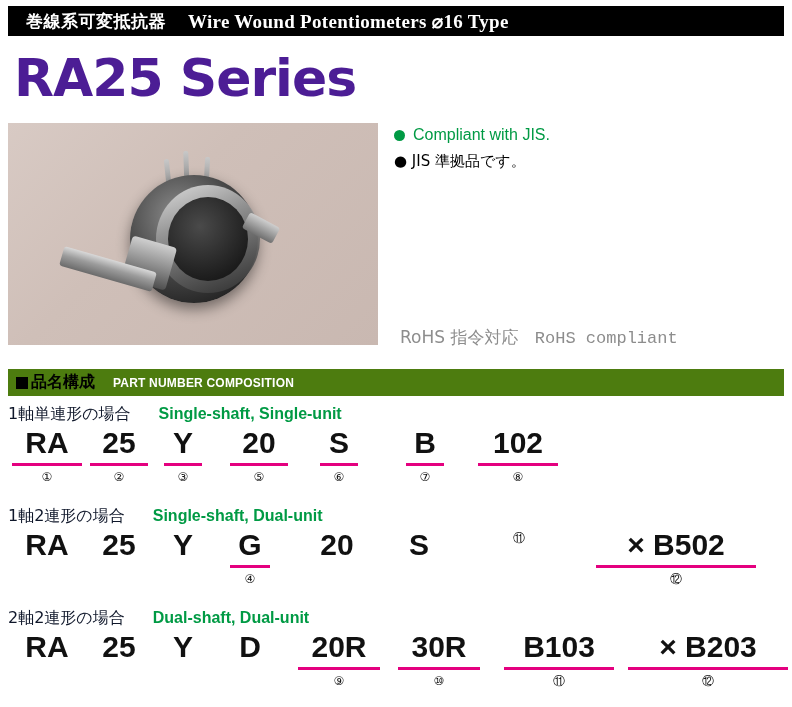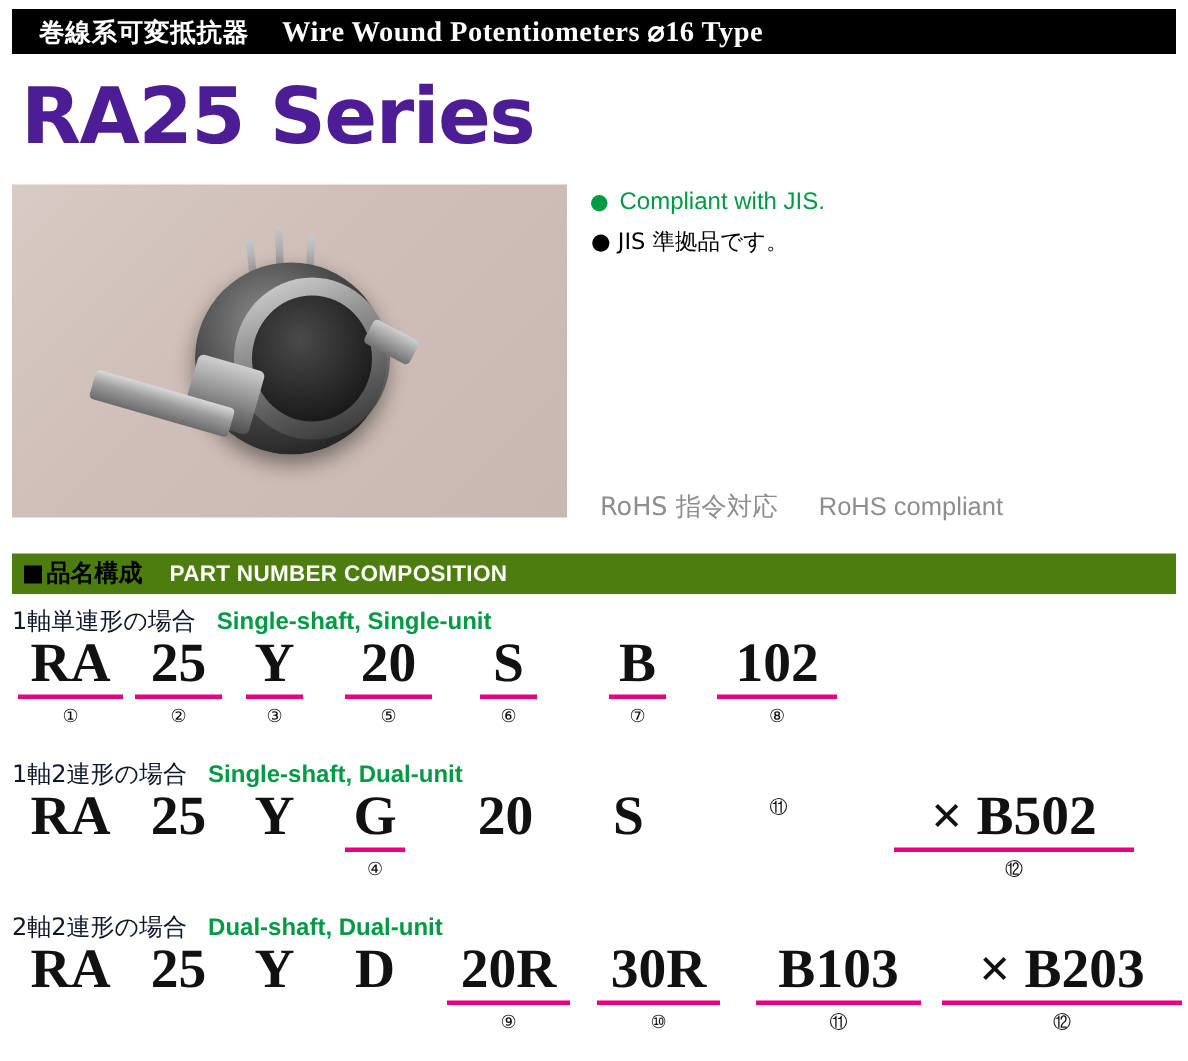--- a/index.html
+++ b/index.html
@@ -166,21 +166,21 @@
   .bullet-text.green { color: #009a44; font-family: "Liberation Sans", sans-serif; font-size: 16px; }
 
   .rohs {
     position: absolute;
     left: 400px;
     top: 326px;
     font-size: 17px;
     color: #8d8d8d;
     font-family: "DejaVu Sans", sans-serif;
   }
-  .rohs .en { margin-left: 22px; font-family: Liberation Sans, sans-serif; }
+  .rohs .en { margin-left: 11px; font-family: Liberation Mono, monospace; }
 
   
   .section-bar {
     position: absolute;
     left: 8px;
     top: 369px;
     width: 776px;
     height: 27px;
     background: #4d7c0f;
     display: flex;
@@ -194,56 +194,56 @@
     background: #000000;
     margin-right: 3px;
   }
   .section-bar .jp {
     font-size: 16px;
     font-weight: bold;
     color: #000000;
     font-family: "DejaVu Sans", sans-serif;
   }
   .section-bar .en {
-    font-size: 15px;
+    font-size: 12px;
     font-weight: bold;
     color: #ffffff;
     margin-left: 18px;
     font-family: "Liberation Sans", sans-serif;
     letter-spacing: 0.2px;
   }
 
   
   .pn-block { position: absolute; left: 8px; width: 776px; }
   .pn-block .caption {
     font-size: 16px;
     font-family: "DejaVu Sans", sans-serif;
     white-space: nowrap;
   }
   .pn-block .caption .jp { color: #0f172a; }
   .pn-block .caption .en {
     color: #009a44;
-    margin-left: 14px;
+    margin-left: 28px;
     font-family: "Liberation Sans", sans-serif;
     font-weight: bold;
   }
   .pn-row {
     position: relative;
     height: 62px;
   }
   .token {
     position: absolute;
     top: 0;
     text-align: center;
   }
   .token .code {
-    font-size: 37px;
+    font-size: 30px;
     font-weight: bold;
     color: #111111;
-    font-family: Liberation Serif, serif;
+    font-family: Liberation Sans, sans-serif;
     line-height: 36px;
     white-space: nowrap;
     text-align: center;
   }
   .token.underlined .code {
     border-bottom: 3px solid #e4007f;
     padding-bottom: 2px;
   }
   .token .num {
     font-size: 12px;

